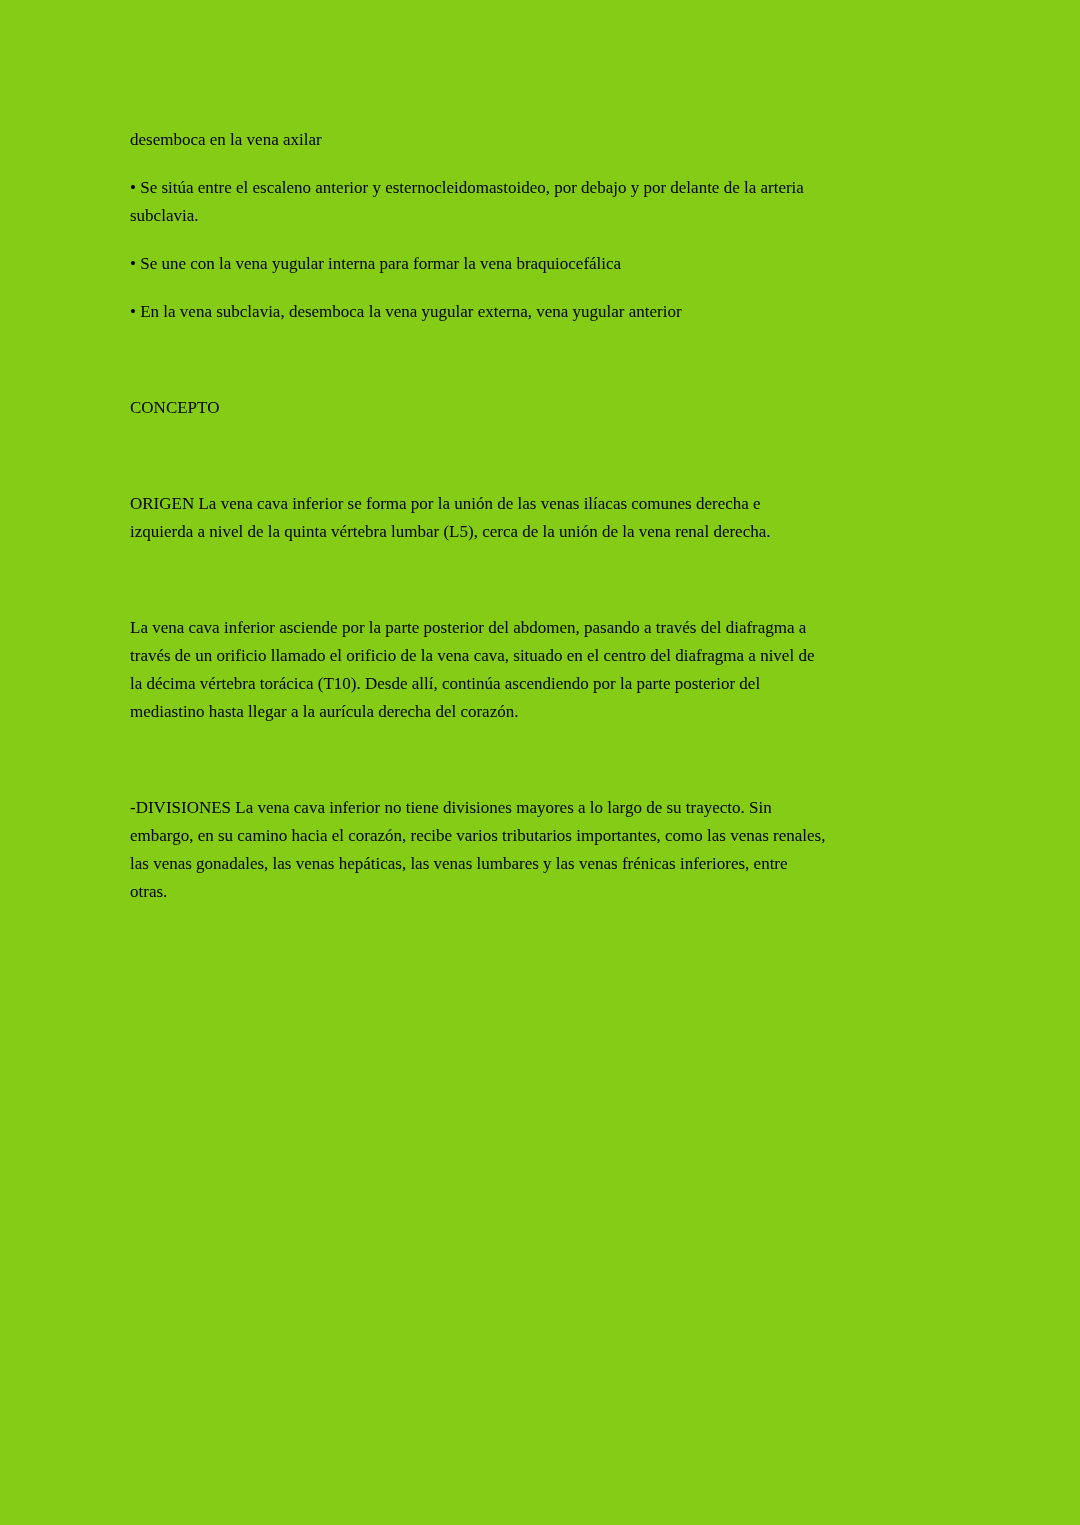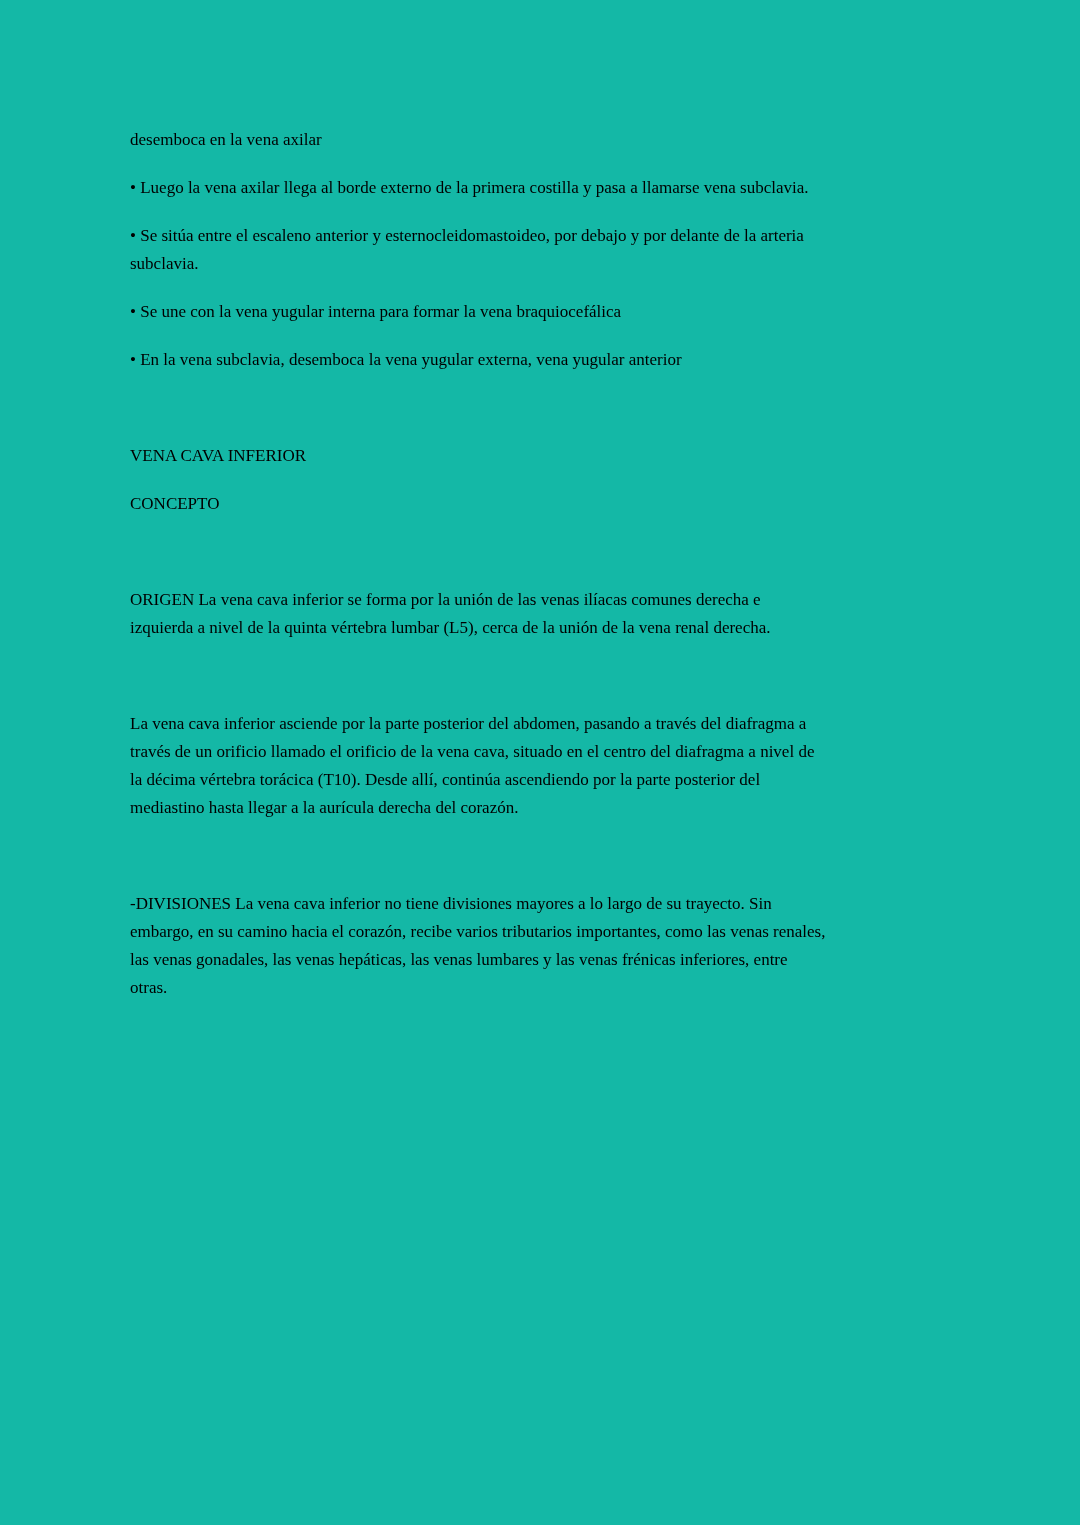--- a/index.html
+++ b/index.html
@@ -14,43 +14,41 @@
     }
     .doc {
       box-sizing: border-box;
       width: 1080px;
       min-height: 1525px;
       padding: 126px 115px 40px 130px;
       font-family: "Liberation Serif", "DejaVu Serif", serif;
       font-size: 17px;
       line-height: 28px;
       color: #000000;
-      background: #14b8a6;
+      background: #84cc16;
     }
     .para {
       margin: 0 0 20px 0;
       white-space: pre-line;
     }
     .spacer {
       height: 28px;
       margin: 0 0 20px 0;
     }
   </style>
 </head>
 <body>
 
 <div class="doc" id="doc">
     <p class="para">desemboca en la vena axilar</p>
-    <p class="para">• Luego la vena axilar llega al borde externo de la primera costilla y pasa a llamarse vena subclavia.</p>
     <p class="para">• Se sitúa entre el escaleno anterior y esternocleidomastoideo, por debajo y por delante de la arteria
 subclavia.</p>
     <p class="para">• Se une con la vena yugular interna para formar la vena braquiocefálica</p>
     <p class="para">• En la vena subclavia, desemboca la vena yugular externa, vena yugular anterior</p>
     <p class="spacer"></p>
-    <p class="para">VENA CAVA INFERIOR</p>
     <p class="para">CONCEPTO</p>
     <p class="spacer"></p>
     <p class="para">ORIGEN La vena cava inferior se forma por la unión de las venas ilíacas comunes derecha e
 izquierda a nivel de la quinta vértebra lumbar (L5), cerca de la unión de la vena renal derecha.</p>
     <p class="spacer"></p>
     <p class="para">La vena cava inferior asciende por la parte posterior del abdomen, pasando a través del diafragma a
 través de un orificio llamado el orificio de la vena cava, situado en el centro del diafragma a nivel de
 la décima vértebra torácica (T10). Desde allí, continúa ascendiendo por la parte posterior del
 mediastino hasta llegar a la aurícula derecha del corazón.</p>
     <p class="spacer"></p>

